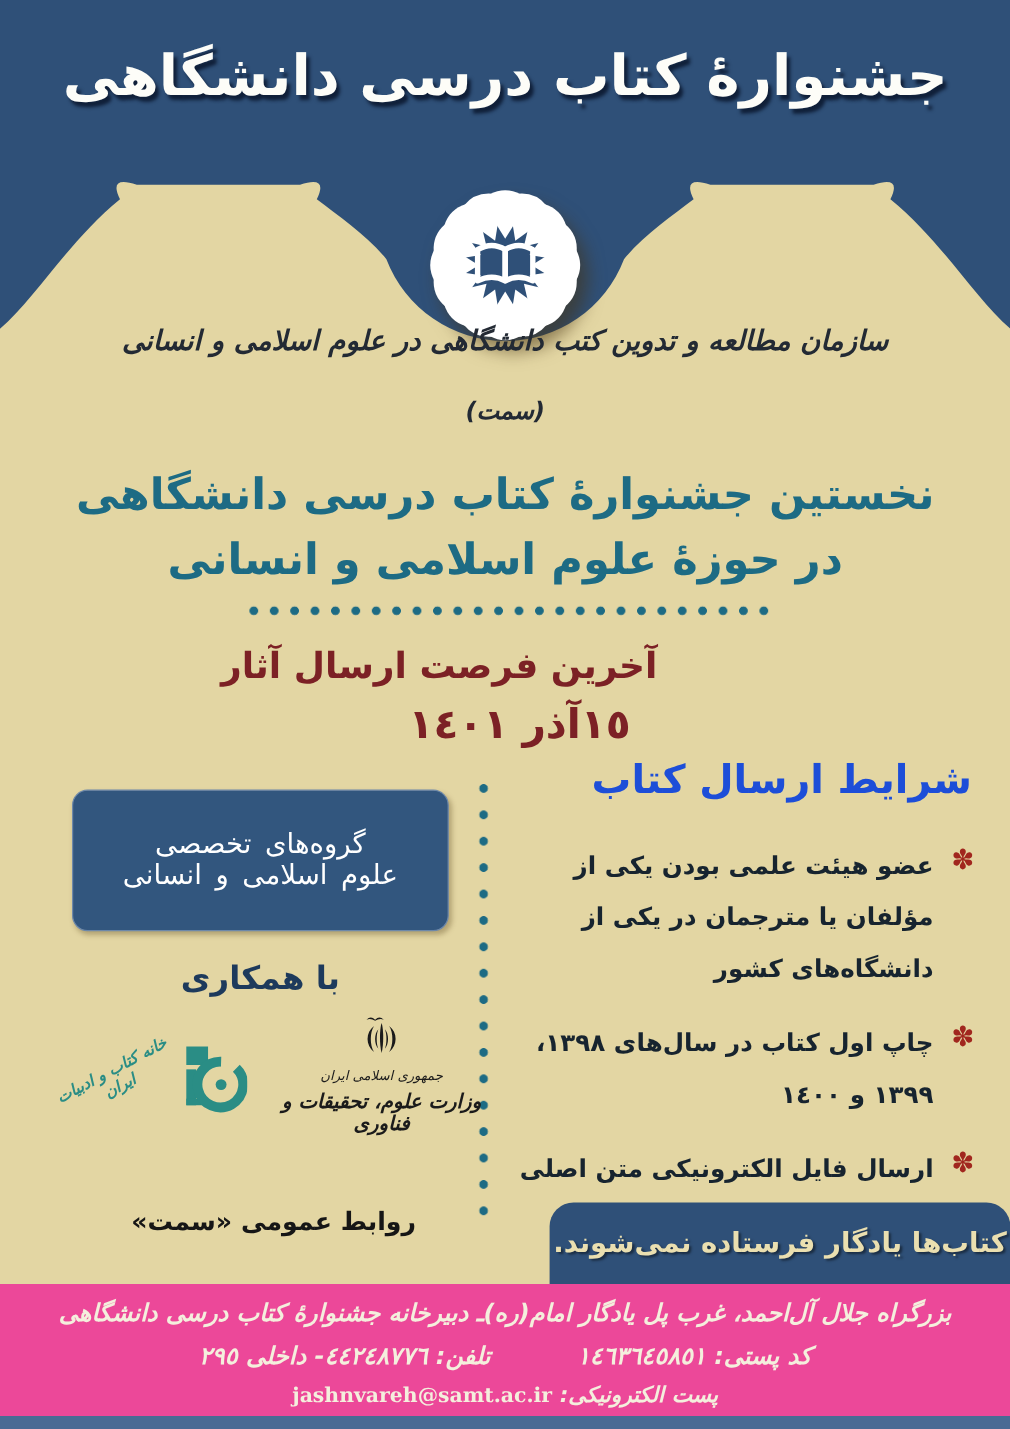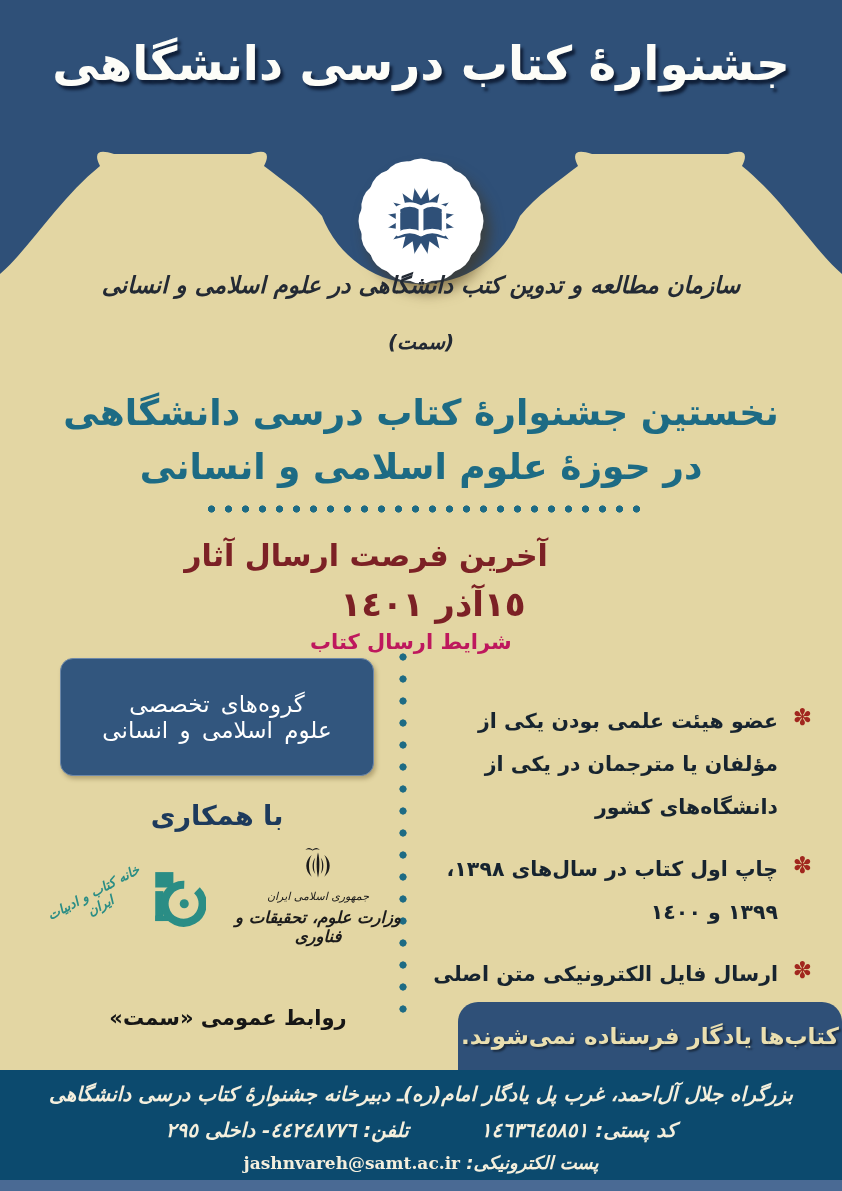--- a/index.html
+++ b/index.html
@@ -34,22 +34,22 @@
     position:absolute; top:504px; left:203px; width:440px; height:10px;
     background-image:radial-gradient(circle 3.4px at center, #1d6b84 3.3px, transparent 3.9px);
     background-size:17px 10px; background-repeat:repeat-x;
   }
   .deadline-label{ position:absolute; top:538px; left:0; width:732px; text-align:center;
     color:#7c2125; font-size:30px; font-weight:bold; }
   .deadline-date{ position:absolute; top:584px; left:12px; width:842px; text-align:center;
     color:#7c2125; font-size:34px; font-weight:bold; }
   
   .cond-heading{
-    position:absolute; top:630px; right:32px; width:500px; text-align:left;
-    color:#be185d; font-size:21px; font-weight:bold;
+    position:absolute; top:630px; right:32px; width:500px; text-align:right;
+    color:#1d4ed8; font-size:33px; font-weight:bold;
   }
   .cond-list{
     position:absolute; top:700px; right:30px; width:402px; list-style:none;
     color:#17242f; font-size:20.5px; font-weight:600; text-align:right;
   }
   .cond-list li{ position:relative; padding-right:34px; margin-bottom:19px; line-height:2.1; }
   .cond-list .star{
     position:absolute; right:0; top:6px; color:#a1271e; font-size:23px; line-height:1;
   }
   .dotted-v{
@@ -88,21 +88,21 @@
   .notice-box{
     position:absolute; left:458px; top:1002px; width:384px; height:68px;
     background:#2f5078; border-radius:20px 20px 0 0;
     display:flex; align-items:center; justify-content:center;
   }
   .notice-box span{
     color:#eadfb0; font-size:23px; font-weight:600;
     text-shadow:2px 2px 2px rgba(0,0,0,.45);
   }
   .footer{
-    position:absolute; left:0; top:1070px; width:842px; height:121px; background:#0c4a6e;
+    position:absolute; left:0; top:1070px; width:842px; height:121px; background:#ec4899;
     color:#f4efdd;
   }
   .footer .line1{ position:absolute; top:12px; left:0; width:842px; text-align:center;
     font-size:20px; font-weight:600; font-style:italic; }
   .footer .line2{ position:absolute; top:48px; left:0; width:842px;
     display:flex; justify-content:center; gap:72px;
     font-size:20px; font-weight:600; font-style:italic; }
   .footer .line3{ position:absolute; top:82px; left:0; width:842px; text-align:center;
     font-size:18px; font-weight:600; font-style:italic; }
   .footer .email{ font-family:"DejaVu Serif", serif; font-style:normal; font-size:17px; }

